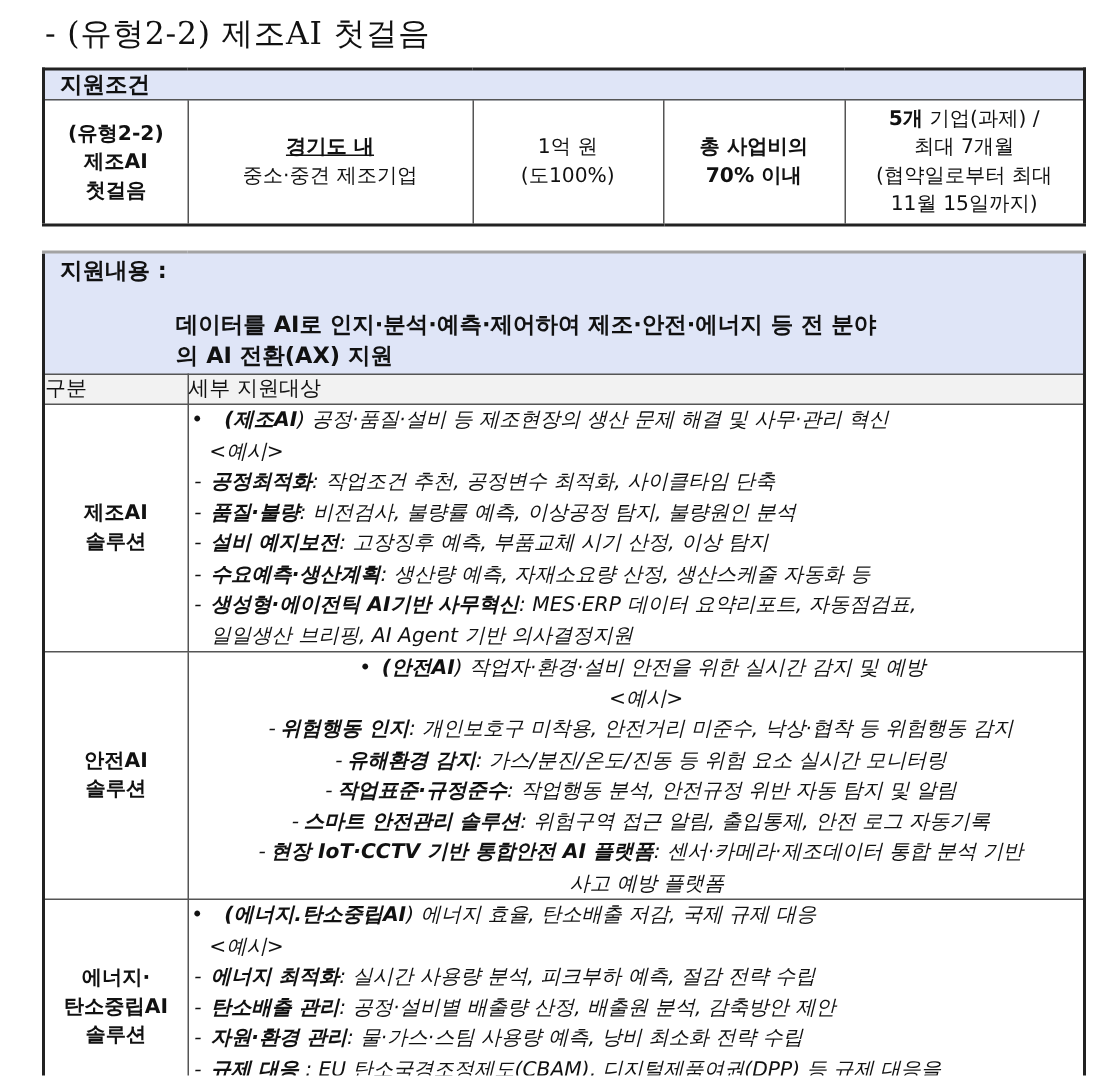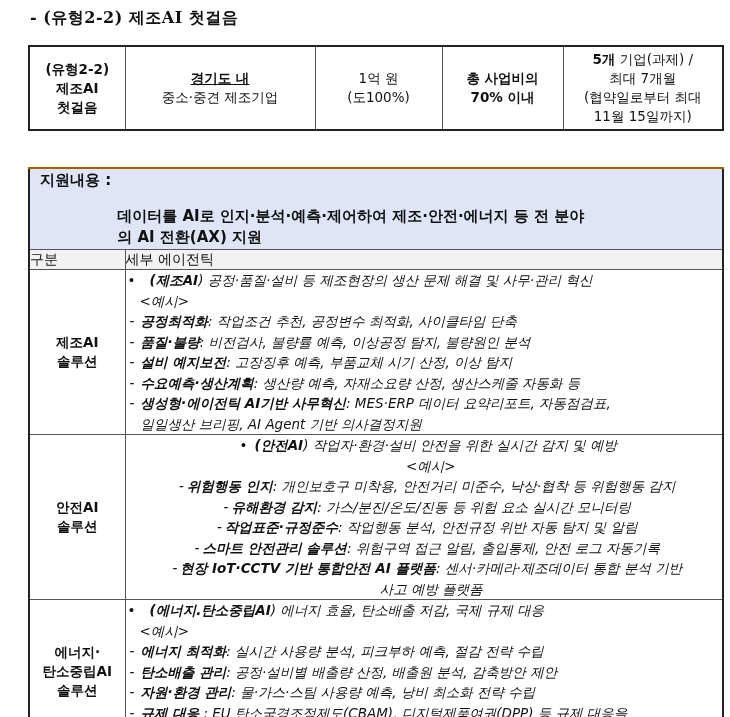--- a/index.html
+++ b/index.html
@@ -4,21 +4,21 @@
 <style>
   html, body { margin: 0; padding: 0; background: #ffffff; }
   body {
     width: 730px; height: 717px; overflow: hidden; position: relative;
     font-family: "DejaVu Sans", "Liberation Sans", sans-serif;
     color: #111111;
   }
   .title {
     position: absolute; left: 30px; top: 8px;
     font-family: "DejaVu Serif", "Liberation Serif", serif;
-    font-size: 16px; font-weight: bold; letter-spacing: 0.5px;
+    font-size: 21px; font-weight: normal; letter-spacing: 0.5px;
     white-space: nowrap;
   }
   table.t {
     position: absolute; left: 28px; border-collapse: collapse;
     table-layout: fixed; width: 694px;
   }
   table.t td {
     border: 1px solid #555; padding: 0; vertical-align: middle;
     font-size: 13.5px; line-height: 19px;
   }
@@ -32,21 +32,21 @@
     background: #f2f2f2; text-align: center; height: 21px; font-size: 14px;
   }
   #cond .data td { text-align: center; height: 82px; border-bottom: 2px solid #222; }
   .bold { font-weight: bold; }
   .u { text-decoration: underline; font-weight: bold; }
 
   #content { top: 167px; border: 2px solid #222; }
   #content .sec-head td {
     background: #dfe5f7; font-weight: bold; font-size: 15px; line-height: 21px;
     padding: 1px 0 1px 10px; height: 40px; text-align: left;
-    border-top: 2px solid #a16207;
+    border-top: 2px solid #a3a3a3;
   }
   .sh-wrap { display: flex; }
   .sh-label { white-space: nowrap; }
   .sh-text { white-space: normal; margin-top: 36px; }
   #content .col-head td {
     background: #f2f2f2; height: 19px; font-size: 14px;
   }
   .cat { text-align: center; font-weight: bold; font-size: 14px; line-height: 21px; }
   .detail { padding: 1px 0 2px 4px; text-align: left; font-style: italic; }
   .line { white-space: nowrap; font-size: 13.5px; line-height: 20.5px; }
@@ -67,20 +67,23 @@
 
 <table class="t" id="cond">
   <colgroup>
     <col style="width:96px">
       <col style="width:190px">
       <col style="width:127px">
       <col style="width:121px">
       <col style="width:160px">
   </colgroup>
   <tbody>
+      <tr class="sec-head">
+    <td colspan="5">지원조건</td>
+  </tr>
   <tr class="data">
     <td class="bold">
       <div>(유형2-2)</div>
       <div>제조AI</div>
       <div>첫걸음</div>
     </td>
     <td>
       <div class="u">경기도 내</div>
       <div>중소·중견 제조기업</div>
     </td>
@@ -111,21 +114,21 @@
       <tr class="sec-head">
     <td colspan="2">
       <div class="sh-wrap">
         <span class="sh-label">지원내용 :</span>
         <span class="sh-text" style="padding-left:6px; width:470px;">데이터를 AI로 인지·분석·예측·제어하여 제조·안전·에너지 등 전 분야의 AI 전환(AX) 지원</span>
       </div>
     </td>
   </tr>
   <tr class="col-head">
     <td>구분</td>
-    <td>세부 에이전틱</td>
+    <td>세부 지원대상</td>
   </tr>
 
   <tr class="row1">
     <td class="cat">
       <div>제조AI</div>
       <div>솔루션</div>
     </td>
     <td class="detail">
       <div class="line bullet-line"><span class="dot">•</span><span class="bold">(제조AI</span><span>) 공정·품질·설비 등 제조현장의 생산 문제 해결 및 사무·관리 혁신</span></div>
       <div class="line ex">&lt;예시&gt;</div>

